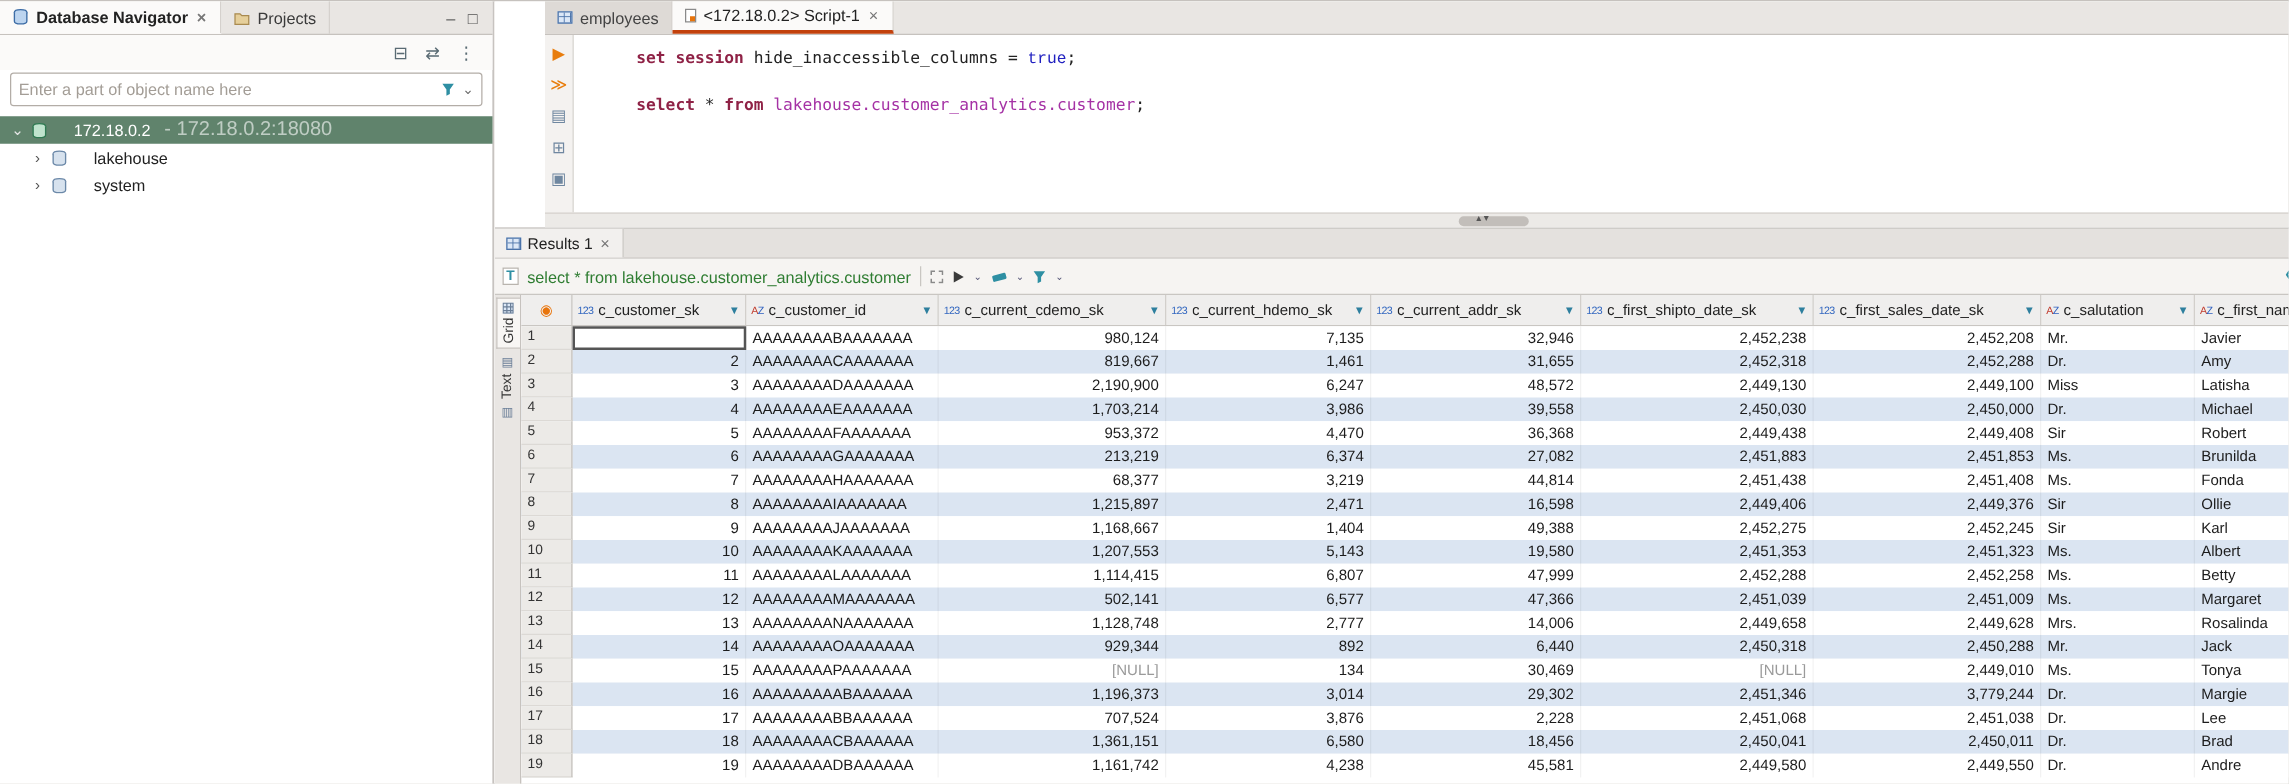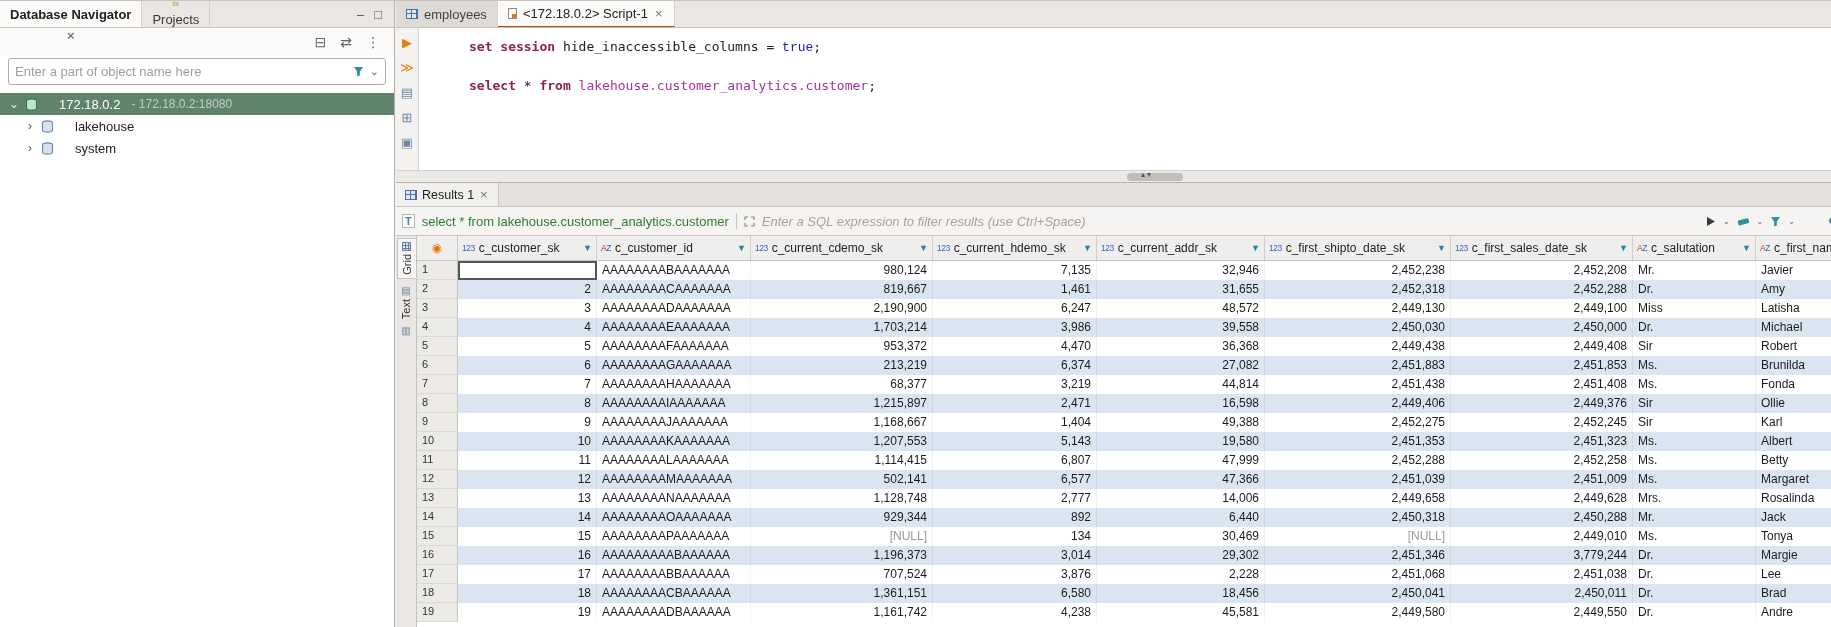--- a/index.html
+++ b/index.html
@@ -5,45 +5,45 @@
   * { box-sizing: border-box; margin: 0; padding: 0; }
   html,body { background:#d6d3cf; }
   #app {
     position: relative; width: 1831px; height: 627px; overflow: hidden;
     font-family: "Liberation Sans", sans-serif; font-size: 13px; color: #222;
     background: #f0eeec; border-top:1px solid #c6c2be;
   }
   
   #left-panel { position:absolute; left:0; top:0; width:395px; height:627px; background:#fff; border-right:1px solid #b5b1ad; }
   .panel-tabbar { height:27px; background:#e9e6e3; border-bottom:1px solid #c6c2be; display:flex; align-items:stretch; }
-  .ptab { display:flex; align-items:center; gap:6px; padding:0 10px; color:#3a3a3a; cursor:default; border-right:1px solid #d5d1cd;flex-direction:column; }
+  .ptab { display:flex; align-items:center; gap:6px; padding:0 10px; color:#3a3a3a; cursor:default; border-right:1px solid #d5d1cd; }
   .ptab.active { background:#fbfaf9; border-bottom:1px solid #fbfaf9; font-weight:bold; color:#222; }
   .close { color:#777; font-size:13px; padding:0 1px; }
   .win-btns { margin-left:auto; display:flex; align-items:center; gap:10px; padding:0 12px; color:#555; font-size:13px; }
   .nav-toolbar { height:28px; display:flex; align-items:center; justify-content:flex-end; gap:14px; padding:0 14px; background:#fbfaf9; }
   .nav-toolbar .icon { color:#5a6b74; font-size:14px; }
   .nav-search { margin:2px 8px 6px 8px; height:27px; border:1px solid #b3ada7; border-radius:3px; background:#fff; display:flex; align-items:center; padding:0 6px; gap:6px; }
   .nav-search input { flex:1; border:none; outline:none; font-size:13px; font-family:"Liberation Sans",sans-serif; color:#333; background:transparent; }
   .nav-search input::placeholder { color:#a39d96; }
   .nav-tree { padding-top:2px; }
   .tree-row { height:22px; display:flex; align-items:center; gap:5px; padding-left:8px; white-space:nowrap; }
   .tree-row.selected { background:#60836c; color:#fff; }
   .tree-row.selected .dim { color:rgba(255,255,255,.6); }
   .tree-row.child { padding-left:24px; }
   .expander { width:12px; color:#555; font-size:12px; text-align:center; }
   .tree-row.selected .expander { color:#e8e8e8; }
   .tree-label { font-size:13px;margin-left:16px; }
-  .dim { font-size:12px; margin-left:6px; }
+  .dim { font-size:16px; margin-left:6px; }
   
   #right { position:absolute; left:396px; top:0; width:1435px; height:627px; display:flex; flex-direction:column; }
   
-  #editor-area { height:181px; display:flex; flex-direction:column; background:#fff; }
+  #editor-area { height:181px; display:flex; flex-direction:column; background:#fff;padding-left:40px; }
   .editor-tabbar { height:27px; background:#e9e6e3; border-bottom:1px solid #c6c2be; display:flex; }
   .etab { display:flex; align-items:center; gap:6px; padding:0 10px; color:#444; border-right:1px solid #d5d1cd; background:#dedad6; }
-  .etab.active { background:#fbfaf9; border-bottom:1px solid #c2410c; color:#222; }
+  .etab.active { background:#fbfaf9; border-bottom:3px solid #c2410c; color:#222; }
   .editor-body { flex:1; display:flex; }
   .editor-toolbar { width:23px; background:#f4f2f0; border-right:1px solid #d8d5d1; display:flex; flex-direction:column; align-items:center; padding-top:8px; gap:11px; }
   .editor-toolbar .icon { font-size:13px; line-height:14px; }
   .ic-orange { color:#e87d0d; }
   .ic-steel { color:#6f87a0; }
   .sql-code { flex:1; padding:9px 0 0 50px; font-family:"DejaVu Sans Mono", monospace; font-size:13px; line-height:19px; white-space:pre; }
   .tok-kw { color:#8f2246; font-weight:bold; }
   .tok-pl { color:#222; }
   .tok-lit { color:#2020c0;font-family:Liberation Mono, monospace; }
   .tok-id { color:#a532a5; }
@@ -203,21 +203,20 @@
         </div>
       </div>
 
       <div class="filter-bar">
         <span style="color:#2e8fa3;font-weight:bold;font-size:11px;border:1px solid #b9b4ae;padding:0 2px;background:#fff;">T</span>
         <span class="stmt">select * from lakehouse.customer_analytics.customer</span>
         <span class="vsep"></span>
         <svg width="11" height="11" viewBox="0 0 11 11">
           <path d="M1 4V1h3M7 1h3v3M10 7v3H7M4 10H1V7" fill="none" stroke="#8a8a8a" stroke-width="1.2"></path>
         </svg>
-        <input type="text" placeholder="Enter a SQL expression to filter results (use Ctrl+Space)" style="">
         <div class="fb-icons">
           <svg width="10" height="11" viewBox="0 0 10 11">
             <path d="M1 1l8 4.5L1 10z" fill="#3a3a3a"></path>
           </svg>
           <span class="dd">⌄</span>
           <svg width="13" height="11" viewBox="0 0 13 11">
             <rect x="1" y="3.5" width="11" height="5" rx="1" transform="rotate(-15 6 6)" fill="#2e8fa3"></rect>
           </svg>
           <span class="dd">⌄</span>
           <svg width="11" height="11" viewBox="0 0 12 12">

